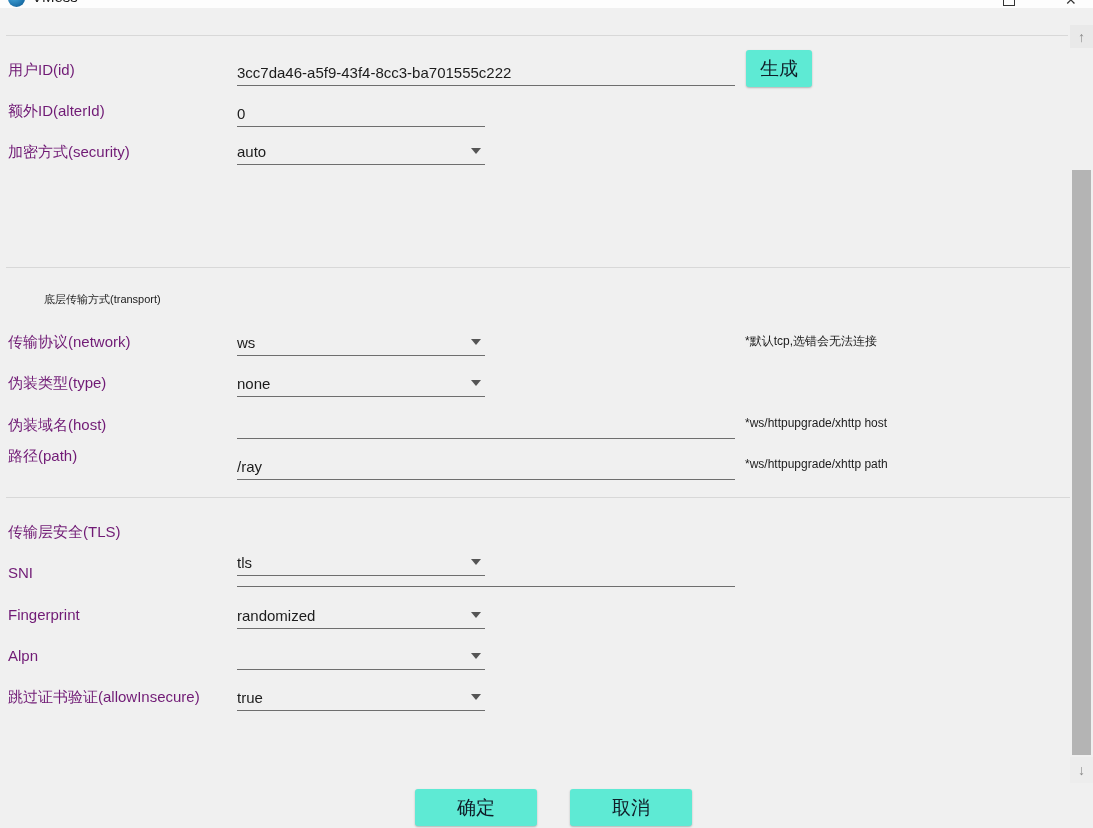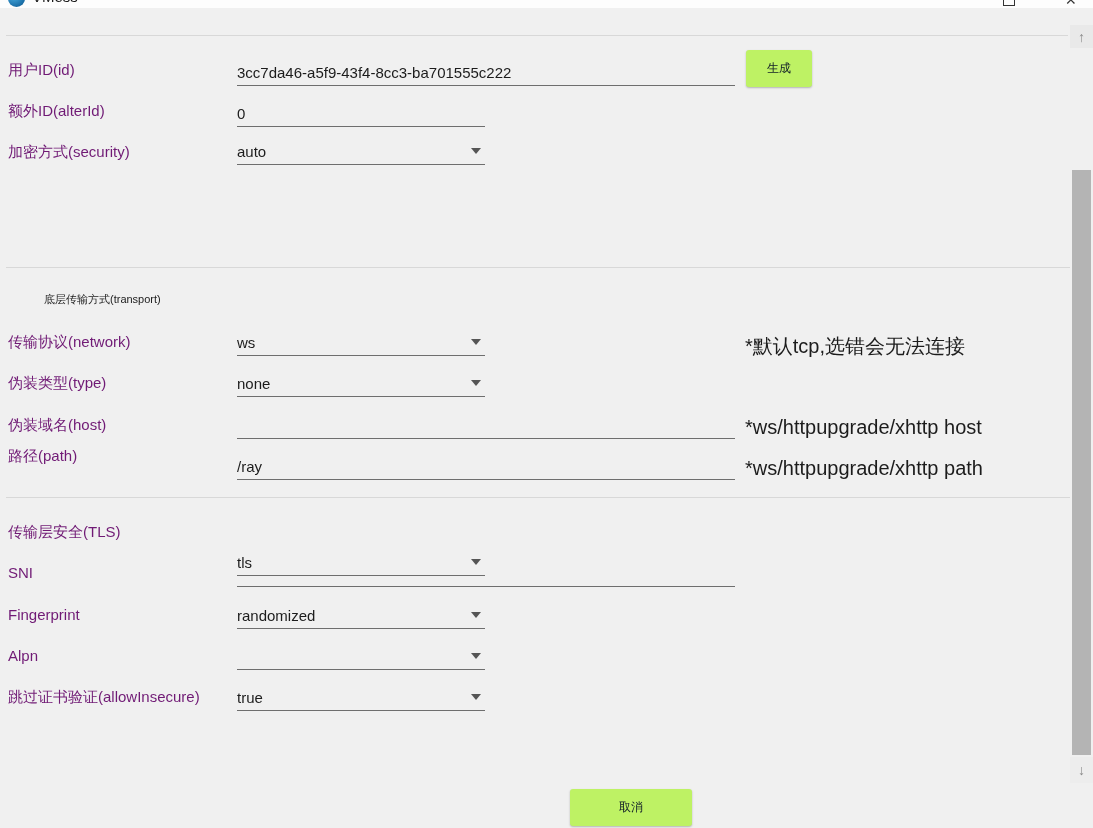--- a/index.html
+++ b/index.html
@@ -26,42 +26,42 @@
     position:absolute;left:1003px;top:-5px;width:10px;height:9px;
     border:1.5px solid #333;background:transparent;
   }
   .close-btn{
     position:absolute;left:1065px;top:-8px;font-size:14px;color:#333;
   }
 
   
   .divider{position:absolute;left:6px;width:1064px;height:0;border-top:1px solid #d8d8d8;}
   .lbl{position:absolute;left:8px;font-size:15px;color:#701a75;white-space:nowrap;}
-  .note{position:absolute;left:745px;font-size:20px;color:#1c1c1c;white-space:nowrap;}
+  .note{position:absolute;left:745px;font-size:12px;color:#1c1c1c;white-space:nowrap;}
   .section-title{position:absolute;left:8px;font-size:11px;color:#1c1c1c;margin-left:36px;}
 
   .field{
     position:absolute;left:237px;height:30px;
     border-bottom:1px solid #6e6e6e;
     font-size:15px;color:#1c1c1c;
     display:flex;align-items:flex-end;box-sizing:border-box;
     padding-bottom:4px;
   }
   .field.short{width:248px;}
   .field.wide{width:498px;}
   .field .val{flex:1;white-space:nowrap;overflow:hidden;}
   .dd-arrow{
     width:0;height:0;margin:0 4px 6px 0;
     border-left:5px solid transparent;border-right:5px solid transparent;
     border-top:6px solid #555;
   }
 
   .btn{
-    position:absolute;height:37px;background:#bef264;border:none;border-radius:3px;
-    font-size:12px;color:#101d28;font-family:inherit;
+    position:absolute;height:37px;background:#5eead4;border:none;border-radius:3px;
+    font-size:19px;color:#101d28;font-family:inherit;
     display:flex;align-items:center;justify-content:center;
     box-shadow:0 1px 2px rgba(0,0,0,0.25);cursor:pointer;
   }
 
   
   .sb-btn{
     position:absolute;left:1070px;width:23px;background:#e9e9e9;
     display:flex;align-items:center;justify-content:center;
     color:#8a8a8a;font-size:14px;line-height:1;
   }
@@ -151,20 +151,21 @@
     <span class="val"></span>
     <span class="dd-arrow"></span>
   </div>
 
   <div class="lbl" style="top:688px">跳过证书验证(allowInsecure)</div>
   <div class="field short" style="top:681px">
     <span class="val">true</span>
     <span class="dd-arrow"></span>
   </div>
 
+  <button class="btn" style="left:415px;top:789px;width:122px">确定</button>
   <button class="btn" style="left:570px;top:789px;width:122px">取消</button>
 
   <div class="sb-btn" style="top:25px;height:23px">
     <span>↑</span>
   </div>
   <div class="sb-thumb" style="top:170px;height:585px"></div>
   <div class="sb-btn" style="top:757px;height:26px;background:#ededed">
     <span>↓</span>
   </div>
 

